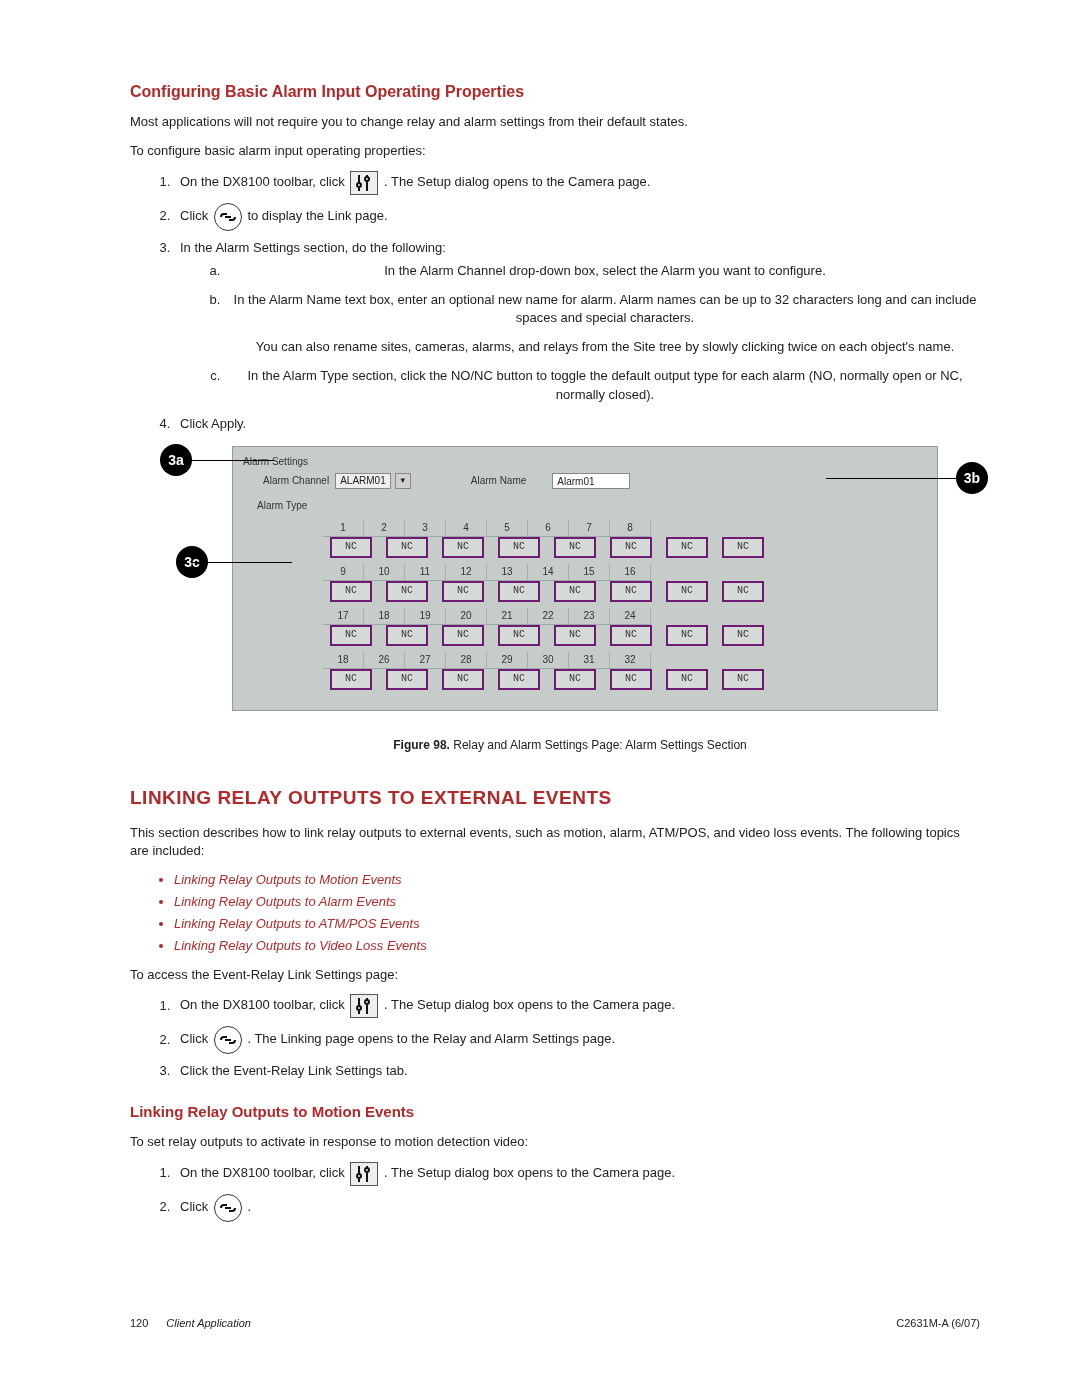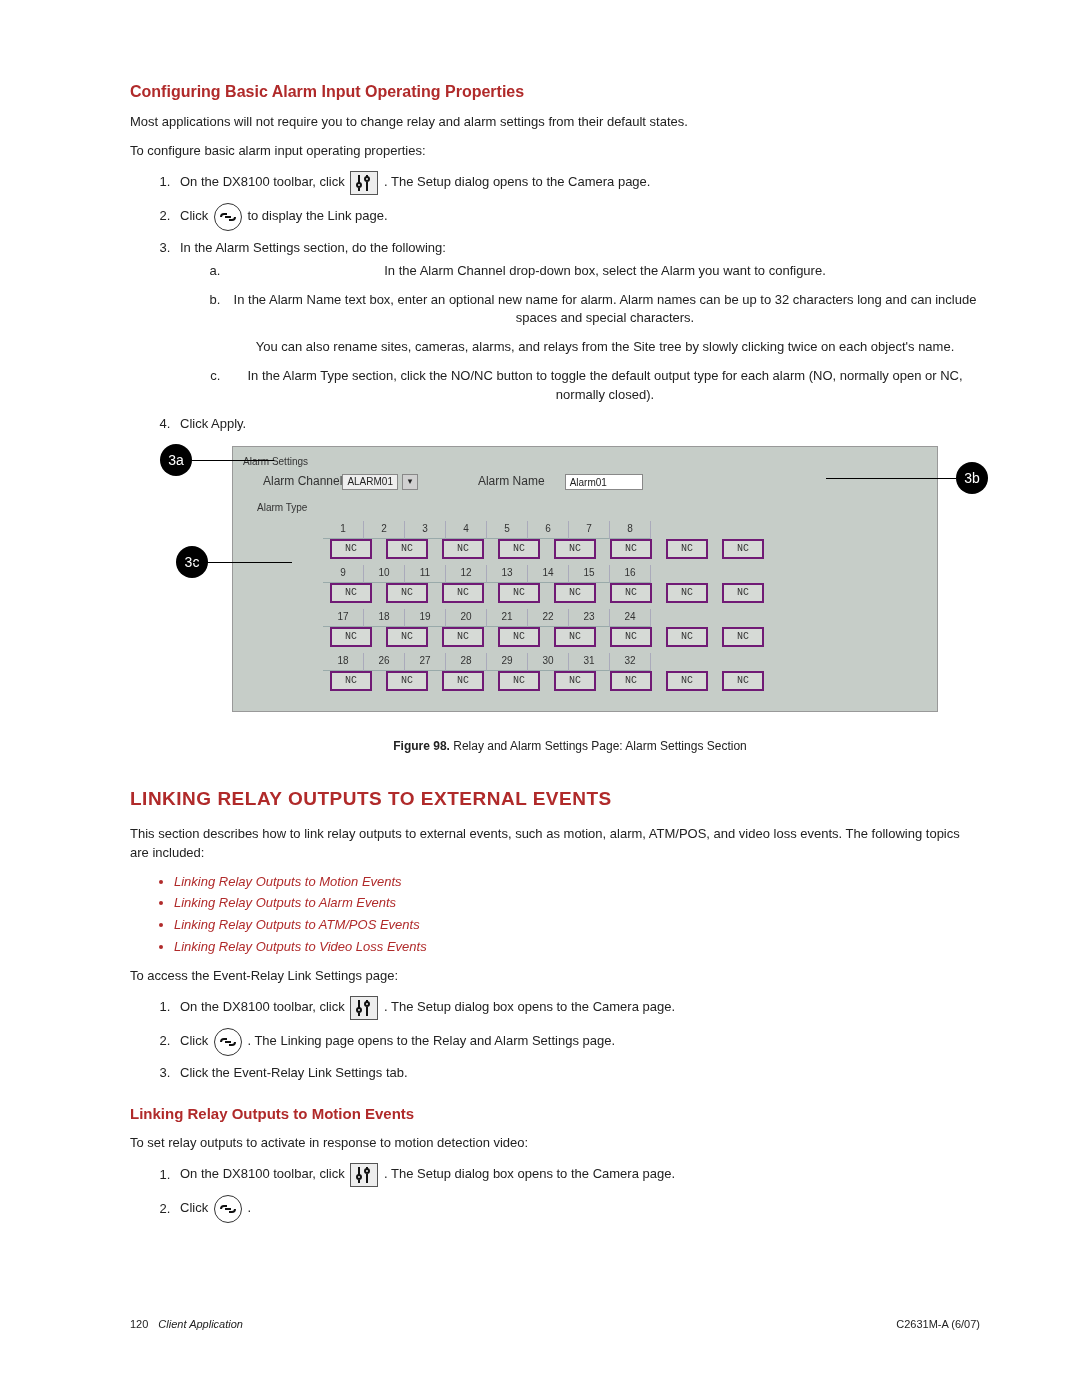--- a/index.html
+++ b/index.html
@@ -28,33 +28,33 @@
   }
   .iconbox svg { position: absolute; top: 1px; left: 1px; }
   .linkcircle {
     display: inline-block; vertical-align: middle; width: 26px; height: 26px;
     border: 1.5px solid #333; border-radius: 50%; position: relative; margin: 0 2px;
   }
   .linkcircle svg { position: absolute; top: 5px; left: 3px; }
   .fig { margin: 12px 0 8px 30px; position: relative; }
   .callout {
     position: absolute; width: 32px; height: 32px; border-radius: 50%;
-    background: #000; color: #fff; font-weight: normal; font-size: 14px;
+    background: #000; color: #fff; font-weight: bold; font-size: 14px;
     text-align: center; line-height: 32px;
   }
   .ca { top: -2px; left: 0; }
   .cb { top: 16px; right: -8px; }
   .cc { top: 100px; left: 16px; }
   .panel {
     margin: 0 42px 0 72px; background: #c6cdc8; border: 1px solid #999;
     padding: 8px 10px 14px 10px; box-sizing: border-box;
   }
   .fieldset-lbl { font-size: 10px; color: #333; }
   .hdrrow { display: flex; align-items: center; margin: 4px 0 10px 20px; }
-  .lbl { font-size: 12px; color: #333; margin-right: 0; }
+  .lbl { font-size: 10px; color: #333; margin-right: 6px; }
   .dropdown {
     display: inline-flex; align-items: center; background: #eee; border: 1px solid #888;
     font-size: 10px; padding: 1px 4px; height: 16px; box-sizing: border-box;
   }
   .ddarrow {
     display: inline-block; width: 14px; height: 14px; background: #d0d0d0;
     border: 1px solid #888; margin-left: 4px; text-align: center; font-size: 9px; line-height: 12px;
   }
   .txtinput {
     display: inline-block; background: #fff; border: 1px solid #888;
@@ -74,21 +74,21 @@
     border-right: 1px solid #aab; padding: 1px 0;
   }
   .gcell.num { border-bottom: 1px solid #9aa; }
   .gcell.btn { background: #d6dad6; border: 2px solid #701a75; margin: 0 7px; width: 38px; font-family: Liberation Mono, monospace; }
   .caption { text-align: center; font-size: 12px; margin: 26px 0 0 0; }
   .caption b { font-weight: bold; }
   .footer {
     display: flex; justify-content: space-between; font-size: 11px;
     margin-top: 90px; padding-top: 4px;
   }
-  .footer .left { display: flex; gap: 10px; }
+  .footer .left { display: flex; gap: 18px; }
   .footer .ca2 { font-style: italic; }
 </style>
 </head>
 <body>
 
 <div class="h2">Configuring Basic Alarm Input Operating Properties</div>
 <p>Most applications will not require you to change relay and alarm settings from their default states.</p>
 <p>To configure basic alarm input operating properties:</p>
 
 <ol class="ol1">

